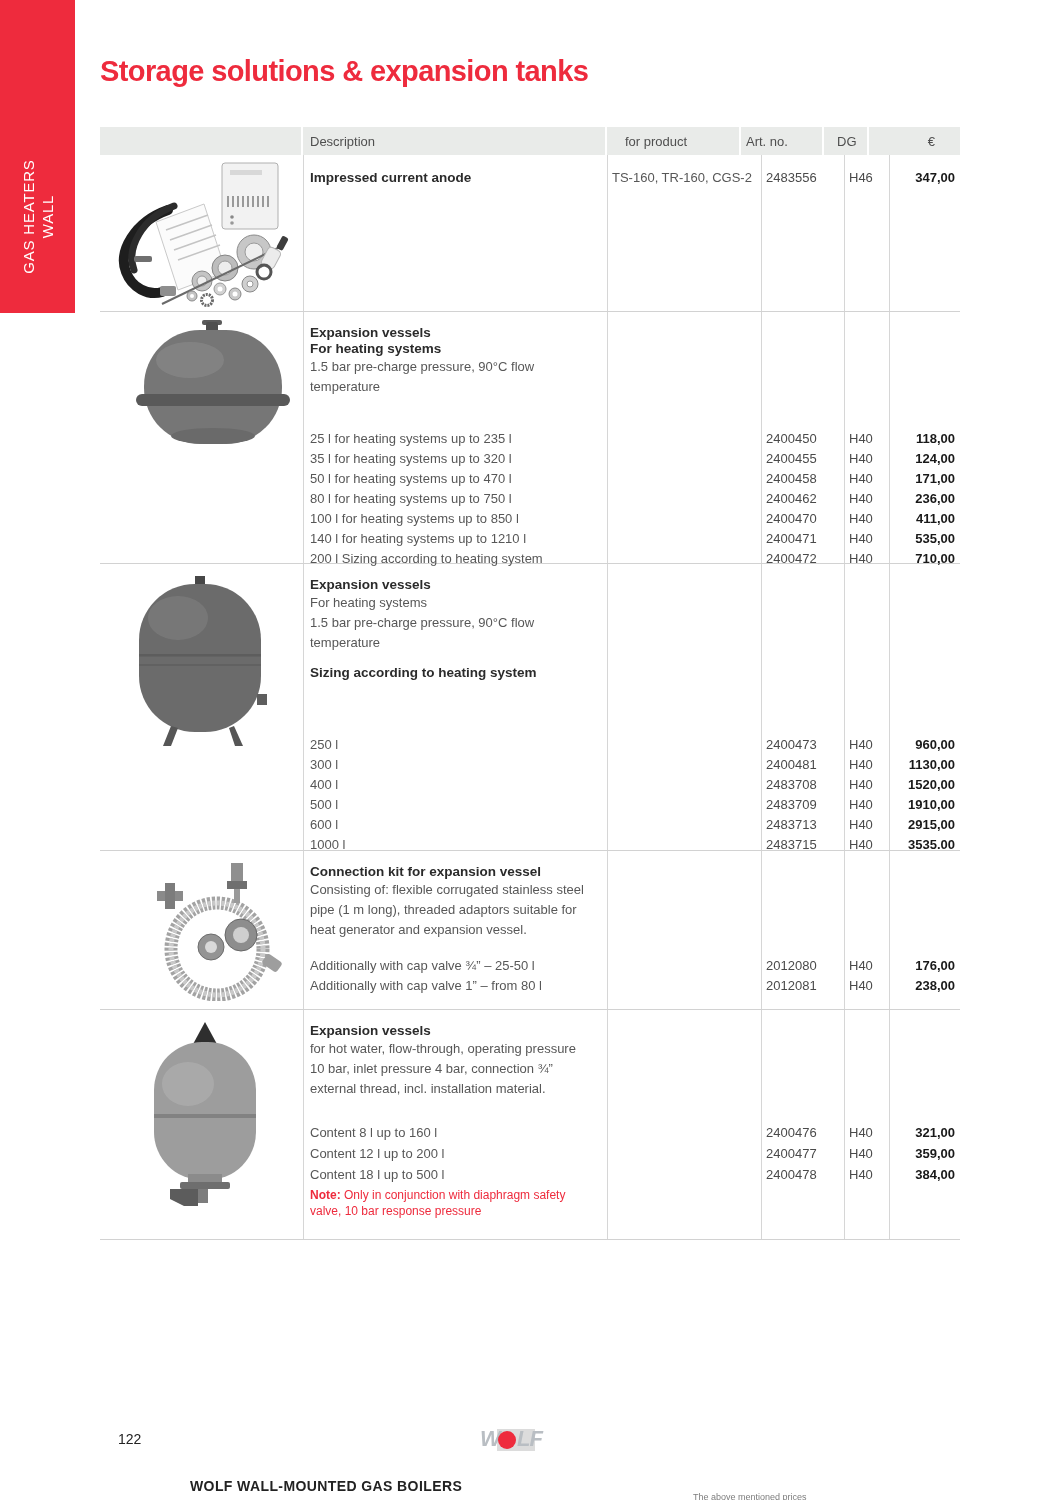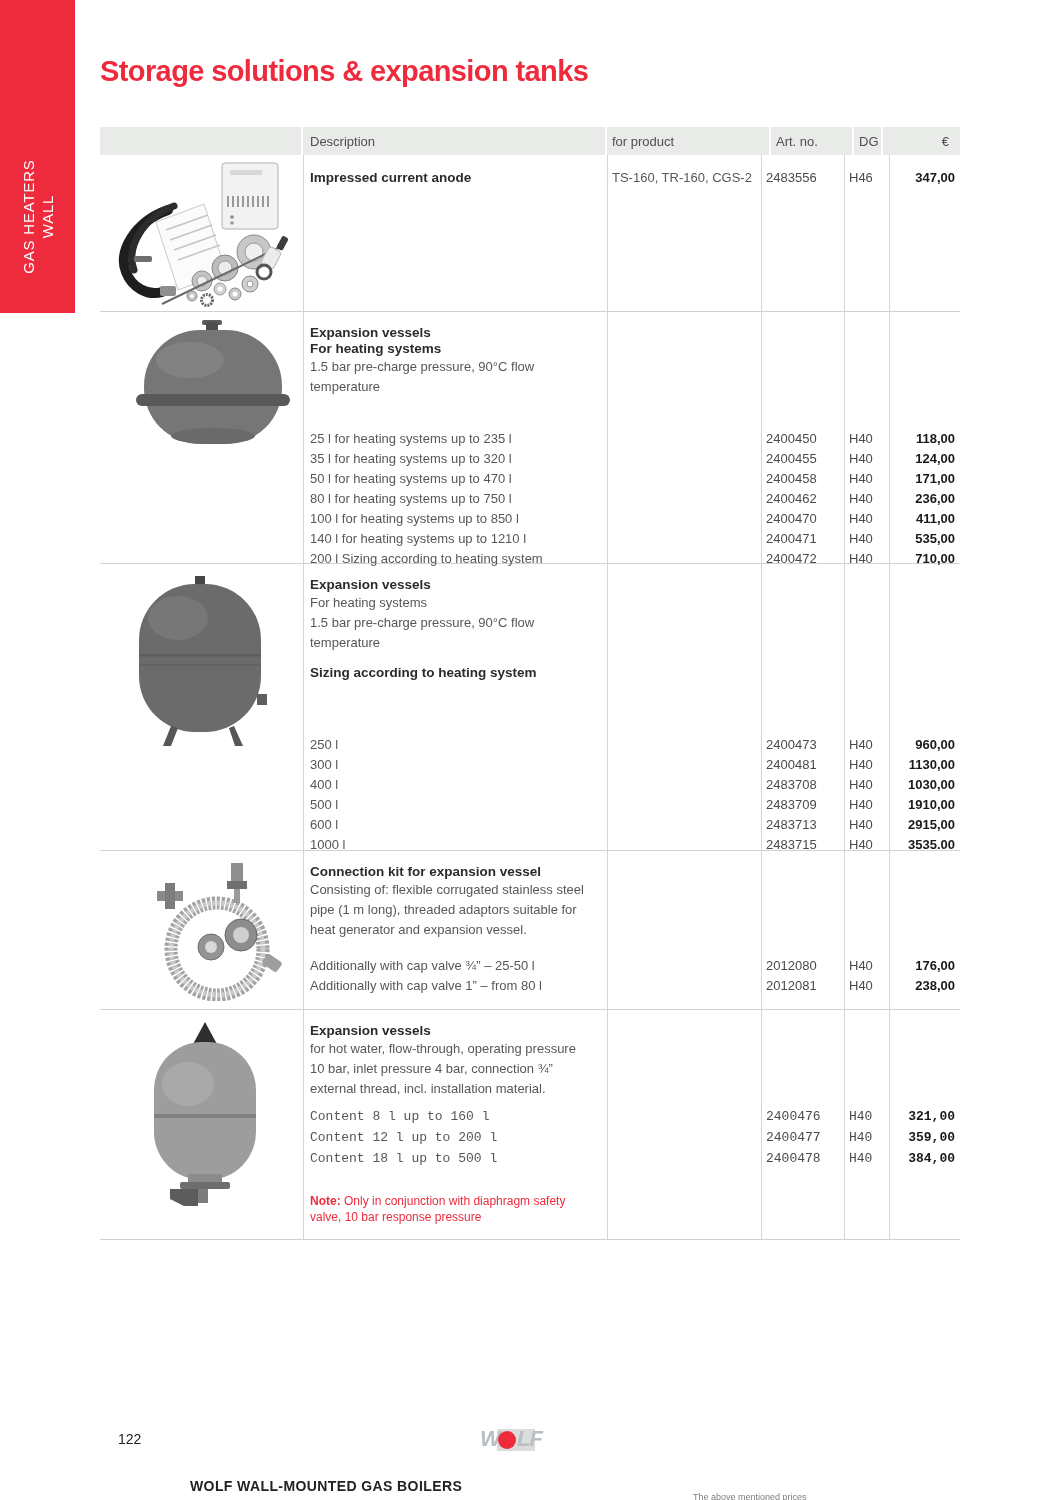--- a/index.html
+++ b/index.html
@@ -17,23 +17,23 @@
   
   .title{position:absolute;left:100px;top:55px;font-size:29px;font-weight:bold;
     color:#ee2b3d;letter-spacing:-0.6px;white-space:nowrap;}
 
   
   .tbl{position:absolute;left:100px;top:127px;width:860px;}
   .thead{display:flex;height:28px;background:#e9ebe9;font-size:13px;color:#4f4f4f;}
   .thead .hc{box-sizing:border-box;display:flex;align-items:center;border-right:2px solid #fff;}
   .hc.c-img{width:203px;}
   .hc.c-desc{width:304px;padding-left:7px;}
-  .hc.c-fp{width:164px;padding-left:5px;}
+  .hc.c-fp{width:134px;padding-left:18px;}
   .hc.c-art{width:83px;padding-left:5px;}
-  .hc.c-dg{width:29px;padding-left:5px;}
+  .hc.c-dg{width:45px;padding-left:13px;}
   .hc.c-eur{width:71px;border-right:none;justify-content:flex-end;padding-right:5px;}
 
   .tbody{position:relative;}
   .vline{position:absolute;top:0;bottom:0;width:1px;background:#d6d6d6;}
   .vl1{left:203px;} .vl2{left:507px;} .vl3{left:661px;} .vl4{left:744px;} .vl5{left:789px;}
 
   .prow{position:relative;box-sizing:border-box;border-bottom:1px solid #d2d2d2;width:860px;}
   .r1{height:157px;} .r2{height:252px;} .r3{height:287px;} .r4{height:159px;} .r5{height:230px;}
   .pimg{position:absolute;}
   .pbody{margin-left:203px;padding-top:13px;}
@@ -46,23 +46,23 @@
   .iline{display:flex;font-size:13px;color:#575757;line-height:20px;}
   .r5 .iline{line-height:21px;}
   .iline .lbl{width:304px;box-sizing:border-box;padding-left:7px;}
   .iline .fp {width:154px;box-sizing:border-box;padding-left:5px;color:#575757;}
   .iline .art{width:83px;box-sizing:border-box;padding-left:5px;color:#4a4a4a;}
   .iline .dg {width:45px;box-sizing:border-box;padding-left:5px;color:#4a4a4a;}
   .iline .prc{width:71px;box-sizing:border-box;text-align:right;padding-right:5px;
     font-weight:bold;color:#191919;}
 
   .items-r2{margin-top:32px;} .items-r3{margin-top:54px;}
-  .items-r4{margin-top:16px;} .items-r5{margin-top:7px;font-family:Liberation Mono, monospace;}
-
-  .note{margin-top:24px;padding-left:7px;font-size:12px;line-height:16px;color:#ee2b3d;max-width:280px;}
+  .items-r4{margin-top:16px;} .items-r5{margin-top:23px;}
+
+  .note{margin-top:2px;padding-left:7px;font-size:12px;line-height:16px;color:#ee2b3d;max-width:280px;}
   .note b{font-weight:bold;}
 
   
   .foot-page{position:absolute;left:118px;top:1431px;font-size:14px;color:#222;}
   .foot-cat{position:absolute;left:190px;top:1436px;font-size:14px;font-weight:bold;
     letter-spacing:0.4px;color:#222;margin-top:42px;}
   .foot-disc{position:absolute;left:693px;top:1491px;font-size:9px;line-height:12px;color:#7d7d7d;}
   .logo{position:absolute;left:480px;top:1428px;width:70px;height:26px;}
   .logo .sq{position:absolute;left:17px;top:1px;width:38px;height:22px;background:#dcdcdc;}
   .logo .lw,.logo .llf{position:absolute;top:-2px;font-size:22px;font-weight:bold;
@@ -242,21 +242,21 @@
                 <div class="fp"></div>
               <div class="art">2400481</div>
               <div class="dg">H40</div>
               <div class="prc">1130,00</div>
             </div>
             <div class="iline">
               <div class="lbl">400 l</div>
                 <div class="fp"></div>
               <div class="art">2483708</div>
               <div class="dg">H40</div>
-              <div class="prc">1030,00</div>
+              <div class="prc">1520,00</div>
             </div>
             <div class="iline">
               <div class="lbl">500 l</div>
                 <div class="fp"></div>
               <div class="art">2483709</div>
               <div class="dg">H40</div>
               <div class="prc">1910,00</div>
             </div>
             <div class="iline">
               <div class="lbl">600 l</div>

